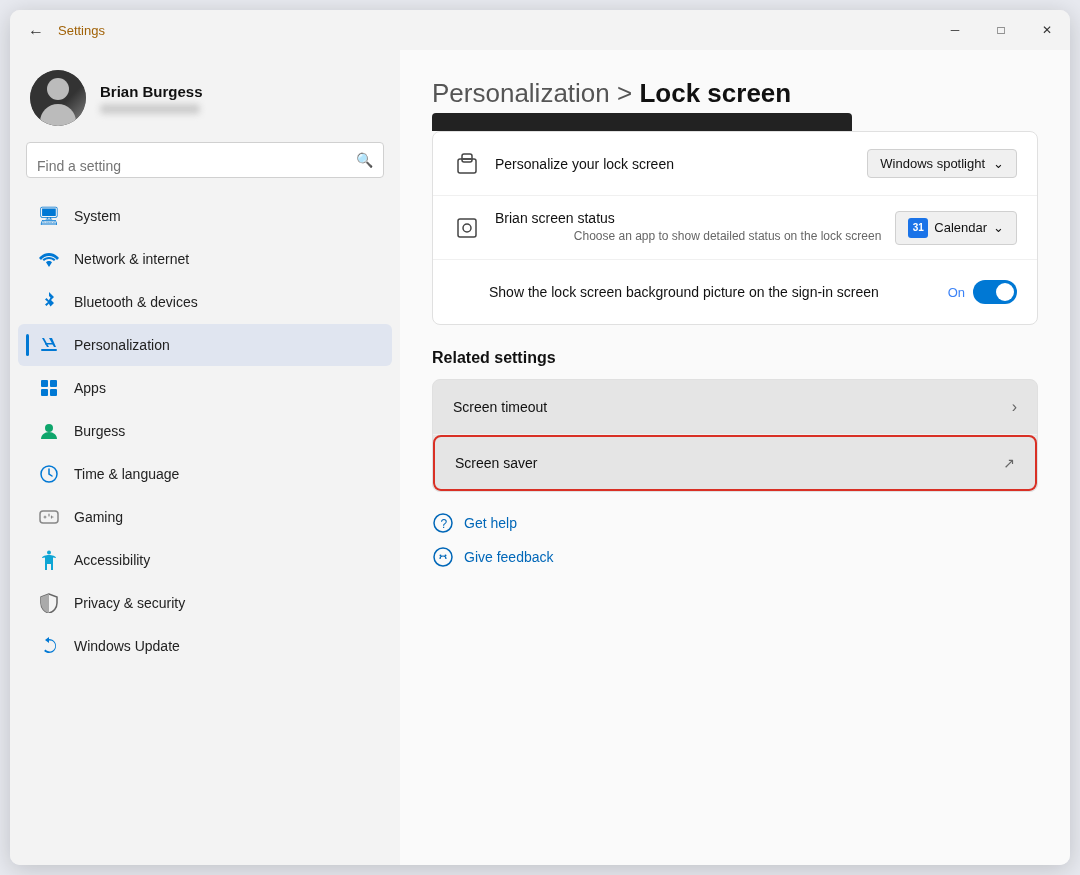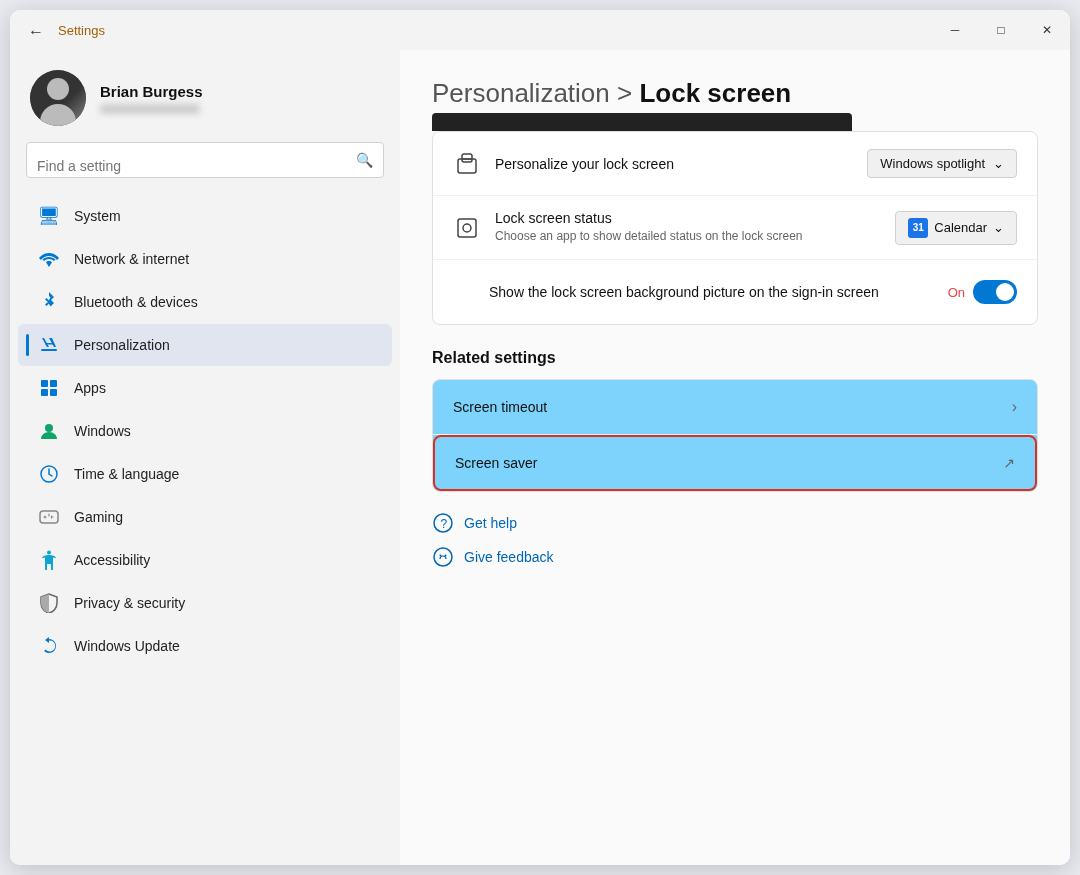--- a/index.html
+++ b/index.html
@@ -261,20 +261,21 @@
     .row-label {
       font-size: 14px;
       font-weight: 500;
       color: #111;
     }
     .row-desc {
       font-size: 12px;
       color: #666;
       margin-top: 2px;
       line-height: 1.4;
+      text-align: right;
     }
     .row-control {
       display: flex;
       align-items: center;
       gap: 8px;
       flex-shrink: 0;
     }
     .dropdown-btn {
       display: flex;
       align-items: center;
@@ -325,31 +326,31 @@
       position: absolute;
       right: 3px;
       top: 3px;
       width: 18px;
       height: 18px;
       background: #fff;
       border-radius: 50%;
     }
     .toggle-label {
       font-size: 13px;
-      color: #ef4444;
+      color: #3b82f6;
     }
     
     .section-title {
       font-size: 16px;
       font-weight: 600;
       color: #111;
       margin: 24px 0 12px 0;
     }
     .related-card {
-      background: #7dd3fc;
+      background: #e5e5e5;
       border-radius: 8px;
       border: 1px solid #e0e0e0;
       overflow: hidden;
       margin-bottom: 10px;
     }
     .related-row {
       display: flex;
       align-items: center;
       padding: 18px 20px;
       border-bottom: 1px solid #f0f0f0;
@@ -470,21 +471,21 @@
           </div>
           <span>Apps</span>
         </div>
         <div class="nav-item">
           <div class="nav-icon">
             <svg width="20" height="20" viewBox="0 0 20 20" fill="#0ea56b">
               <circle cx="10" cy="7" r="4"></circle>
               <path d="M2 18c0-4 3.6-7 8-7s8 3 8 7H2z"></path>
             </svg>
           </div>
-          <span>Windows</span>
+          <span>Burgess</span>
         </div>
         <div class="nav-item">
           <div class="nav-icon icon-time">
             <svg width="18" height="18" viewBox="0 0 18 18" fill="#0078d4">
               <circle cx="9" cy="9" r="8" fill="none" stroke="#0078d4" stroke-width="1.5"></circle>
               <path d="M9 4v5l3 2" stroke="#0078d4" stroke-width="1.5" fill="none" stroke-linecap="round"></path>
             </svg>
           </div>
           <span>Time &amp; language</span>
         </div>
@@ -559,21 +560,21 @@
         </div>
 
         <div class="settings-row">
           <div class="row-icon">
             <svg width="22" height="22" viewBox="0 0 22 22" fill="none" stroke="#444" stroke-width="1.5">
               <rect x="2" y="2" width="18" height="18" rx="2"></rect>
               <circle cx="11" cy="11" r="4" fill="none" stroke="#444" stroke-width="1.5"></circle>
             </svg>
           </div>
           <div class="row-text">
-            <div class="row-label">Lock screen status</div>
+            <div class="row-label">Brian screen status</div>
             <div class="row-desc">Choose an app to show detailed status on the lock screen</div>
           </div>
           <div class="row-control">
             <button class="calendar-dropdown">
               <div class="cal-icon">31</div>
               <span>Calendar</span>
               <span>⌄</span>
             </button>
           </div>
         </div>

